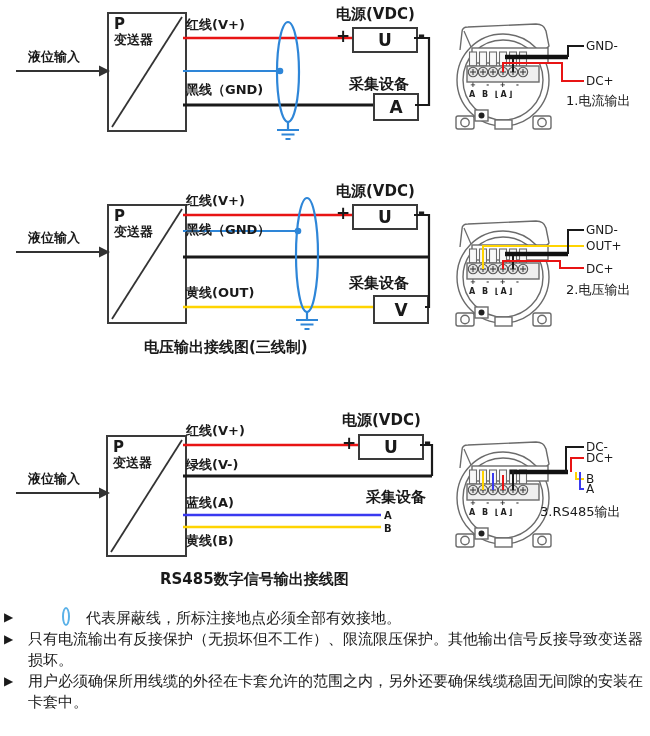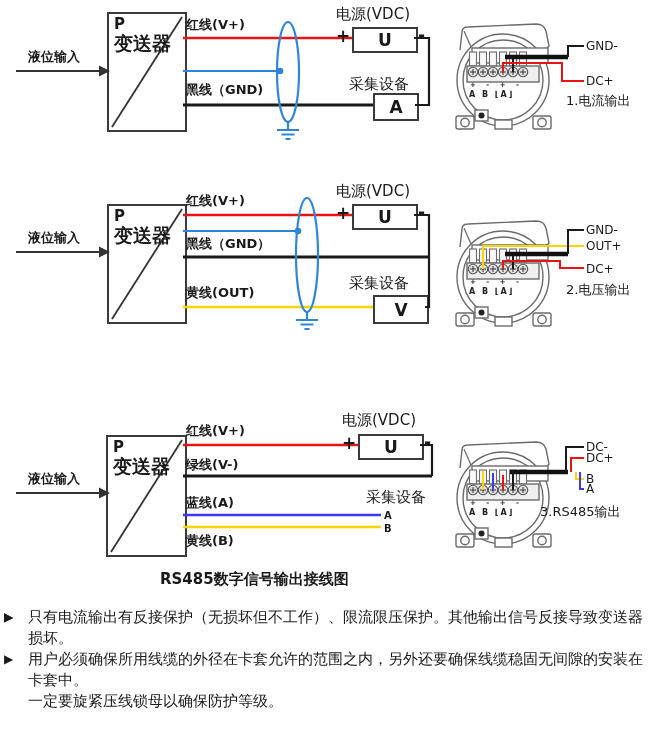--- a/index.html
+++ b/index.html
@@ -10,24 +10,24 @@
   }
   .diagram{position:absolute;left:0;width:650px}
   .overlay{position:absolute;left:0;top:0;z-index:3;pointer-events:none}
   .head{position:absolute;z-index:1}
   .lbl{position:absolute;white-space:nowrap;z-index:4}
   .wlbl{font-size:13px;font-weight:600}
   .small{font-size:12px;font-weight:500}
   .hcap{font-size:13px;font-weight:400}
   .cap{font-size:15px;font-weight:700}
   .sign{font-size:17px;font-weight:700}
-  .title15{font-size:15px;font-weight:400}
+  .title15{font-size:15px;font-weight:700}
   .tbox{position:absolute;border:2px solid #3a3a3a;background:#fff;z-index:2}
   .tbox .tp{position:absolute;left:5px;top:1px;font-size:15px;font-weight:600}
-  .tbox .tn{position:absolute;left:5px;top:17px;font-size:19px;font-weight:600}
+  .tbox .tn{position:absolute;left:5px;top:17px;font-size:13px;font-weight:600}
   .dev{position:absolute;border:2px solid #3a3a3a;background:#fff;z-index:2;
        display:flex;align-items:center;justify-content:center;
        font-size:17px;font-weight:600}
   .trow{position:absolute;z-index:4;font-weight:600;color:#222}
   .trow1{font-size:7px;letter-spacing:4px}
   .trow2{font-size:8px;letter-spacing:2px}
   .pcport{position:absolute;z-index:5;font-size:10px;font-weight:600;line-height:1}
   .notes{position:absolute;left:4px;top:607px;width:644px;font-size:15px;line-height:21px;z-index:4}
   .note{position:relative;padding-left:24px}
   .note .bullet{position:absolute;left:0;top:0;font-size:12px}
@@ -188,41 +188,42 @@
   <div class="tbox" style="left:107px;top:24px;width:76px;height:116px">
     <svg width="76" height="116">
       <line x1="3" y1="113" x2="73" y2="3" stroke="#333" stroke-width="1.8"></line>
     </svg>
     <div class="tp">P</div>
     <div class="tn">变送器</div>
   </div>
 
   <div class="lbl wlbl" style="left:28px;top:49px">液位输入</div>
   <div class="lbl wlbl" style="left:186px;top:12px">红线(V+)</div>
-  <div class="lbl wlbl" style="left:186px;top:55px">黑线（GND）</div>
+  <div class="lbl wlbl" style="left:186px;top:41px">黑线（GND）</div>
   <div class="lbl wlbl" style="left:186px;top:104px">黄线(OUT)</div>
 
   <div class="lbl title15" style="left:336px;top:2px">电源(VDC)</div>
   <div class="lbl sign" style="left:336px;top:23px">+</div>
   <div class="lbl sign" style="left:418px;top:22px">-</div>
   <div class="dev" style="left:352px;top:24px;width:62px;height:22px">
     <span>U</span>
   </div>
   <div class="lbl title15" style="left:349px;top:94px">采集设备</div>
   <div class="dev" style="left:373px;top:115px;width:52px;height:25px">
     <span>V</span>
   </div>
 
   <div class="lbl small" style="left:586px;top:43px">GND-</div>
   <div class="lbl small" style="left:586px;top:59px">OUT+</div>
   <div class="lbl small" style="left:586px;top:82px">DC+</div>
   <div class="lbl hcap" style="left:566px;top:101px">2.电压输出</div>
   <div class="trow trow1" style="left:470px;top:98px">+ - + -</div>
   <div class="trow trow2" style="left:469px;top:107px">A B ⌊A⌋</div>
 
+  <div class="lbl cap" style="left:144px;top:158px">电压输出接线图(三线制)</div>
 </div>
 
 <div class="diagram" style="top:400px;height:205px">
   <div class="head" style="left:448px;top:38px">
   <svg width="112" height="112" viewBox="0 0 112 112">
     <g stroke="#6b6b6b" stroke-width="1.4" fill="#ffffff">
       <path d="M12 30 L14 12 Q14 7 20 7 L88 4 Q96 4 98 11 L101 26 L96 31"></path>
       <path d="M16 11 L23 27" stroke-width="1.2"></path>
       <circle cx="55" cy="60" r="46"></circle>
       <circle cx="55" cy="60" r="40"></circle>
@@ -309,23 +310,23 @@
   <div class="lbl hcap" style="left:540px;top:103px">3.RS485输出</div>
   <div class="trow trow1" style="left:470px;top:99px">+ - + -</div>
   <div class="trow trow2" style="left:469px;top:108px">A B ⌊A⌋</div>
 
   <div class="lbl cap" style="left:160px;top:170px">RS485数字信号输出接线图</div>
 </div>
 
 <div class="notes">
   <div class="note">
     <span class="bullet">▶</span>
+    <span class="indent1"><span class="shield-mark"></span><span>代表屏蔽线，所标注接地点必须全部有效接地。</span></span>
   </div>
   <div class="note">
     <span class="bullet">▶</span>
     <span>只有电流输出有反接保护（无损坏但不工作）、限流限压保护。其他输出信号反接导致变送器损坏。</span>
   </div>
   <div class="note">
     <span class="bullet">▶</span>
     <span>用户必须确保所用线缆的外径在卡套允许的范围之内，另外还要确保线缆稳固无间隙的安装在卡套中。</span>
-    <div>一定要旋紧压线锁母以确保防护等级。</div>
   </div>
 </div>
 
 </body></html>

